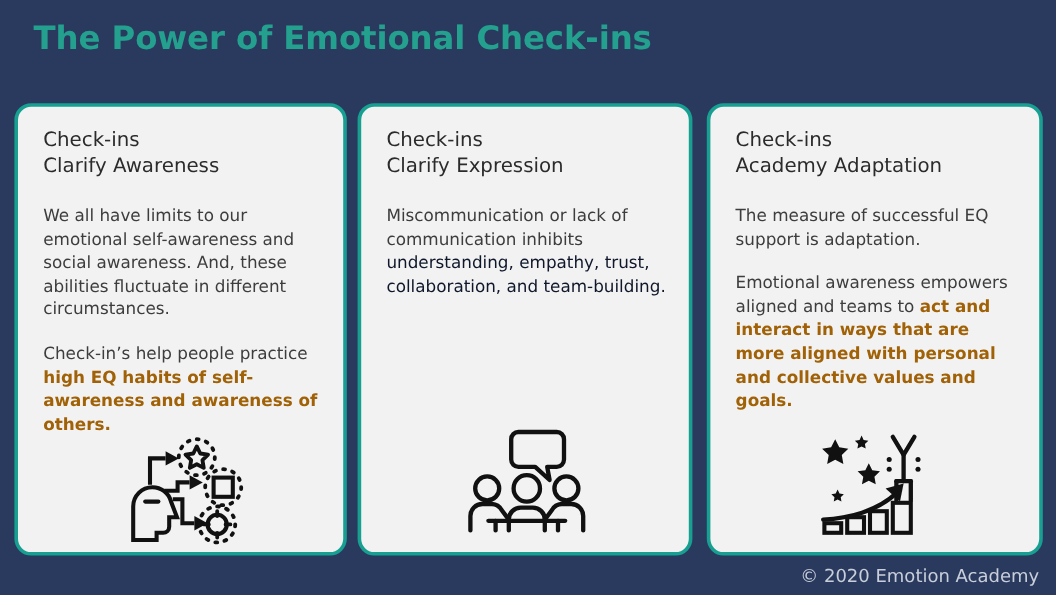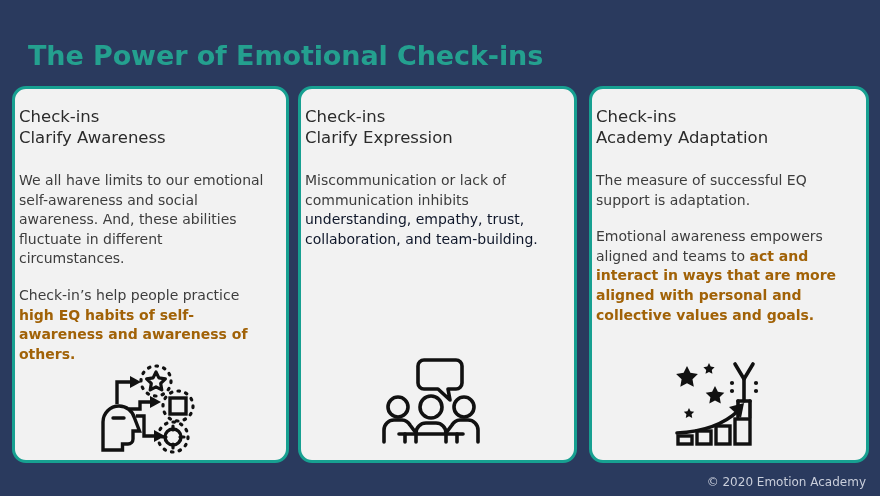--- a/index.html
+++ b/index.html
@@ -9,35 +9,35 @@
     font-family:"DejaVu Sans", sans-serif;
     position:relative;
     overflow:hidden;
   }
   #slide {
     position:absolute; inset:0;
     width:880px; height:496px;
   }
   #page-title {
     position:absolute;
-    left:28px; top:40px;
+    left:28px; top:17px;
     font-size:27px;
     font-weight:bold;
     color:#24a08f;
     letter-spacing:-0.1px;
     white-space:nowrap;
   }
   .card {
     position:absolute;
     top:86px;
     height:377px;
     background:#f2f2f2;
     border:3px solid #17a091;
     border-radius:14px;
-    padding:17px 16px 0 4px;
+    padding:17px 16px 0 21px;
     display:flex;
     flex-direction:column;
   }
   #card-1 { left:12px;  width:277px; }
   #card-2 { left:298px; width:279px; }
   #card-3 { left:589px; width:280px; }
 
   .card-heading {
     font-size:16.5px;
     line-height:21px;
@@ -65,21 +65,21 @@
     align-items:flex-end;
     justify-content:center;
     padding-bottom:14px;
     height:112px;
   }
   .icon-wrap svg { display:block; }
 
   #footer {
     position:absolute;
     right:14px; bottom:7px;
-    font-size:12px;
+    font-size:15px;
     color:#c9cedb;
     white-space:nowrap;
   }
 </style>
 </head>
 <body>
 
 <div id="slide">
 
   <div id="page-title">The Power of Emotional Check-ins</div>

